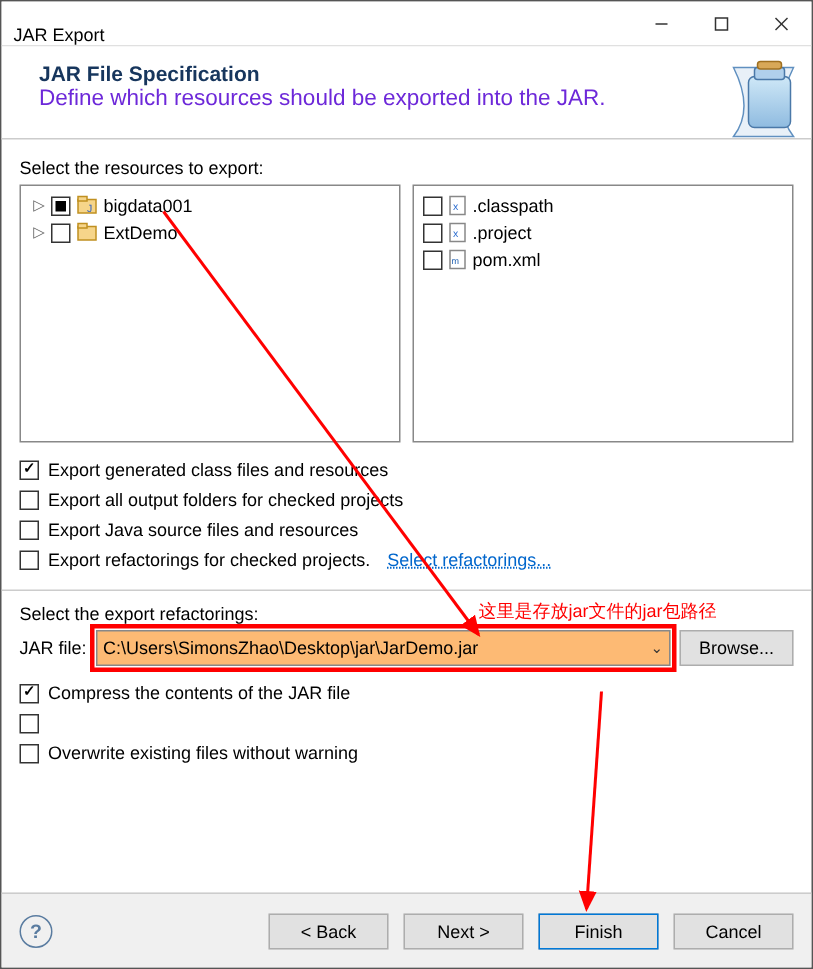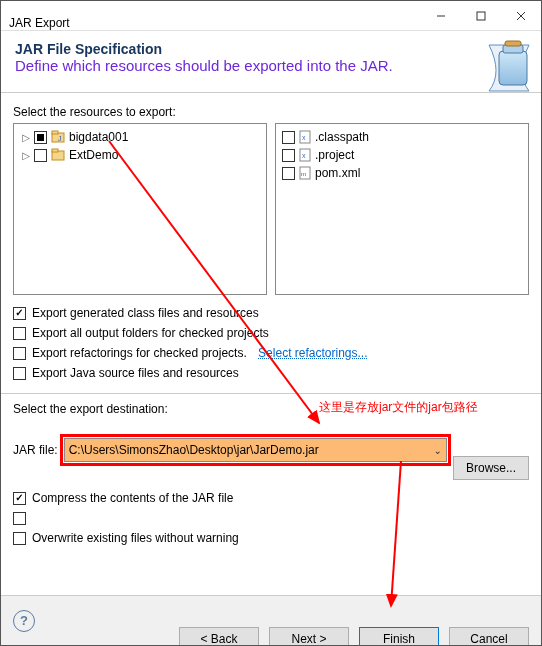--- a/index.html
+++ b/index.html
@@ -3,21 +3,21 @@
 <meta charset="utf-8">
 <style>
   * { box-sizing: border-box; font-family: "Segoe UI", Tahoma, sans-serif; }
   html, body { margin:0; padding:0; background:#fff; }
   .window { width:542px; height:646px; border:1px solid #555; position:relative; background:#fff; overflow:hidden; }
   .titlebar { height:30px; background:#fff; display:flex; align-items:flex-end; padding-left:8px; border-bottom:1px solid #e0e0e0;}
   .titlebar-title { font-size:12px; color:#000; flex:1; }
   .winbtns { display:flex; height:100%; }
   .winbtn { width:40px; display:flex; align-items:center; justify-content:center; font-size:11px; color:#333;}
   .winbtn svg { stroke:#333; }
-  .header { padding:10px 14px 10px 14px; background:#fff; position:relative; border-bottom:1px solid #ccc; }
+  .header { padding:10px 14px 10px 25px; background:#fff; position:relative; border-bottom:1px solid #ccc; }
   .header h1 { margin:0; font-size:14px; font-weight:bold; color:#17365d; }
   .header p { margin:0 0 8px 0; font-size:15px; color:#6d28d9; }
   .jar-icon { position:absolute; right:6px; top:6px; }
   .body { padding:10px 12px 0 12px; font-size:12px; color:#000; }
   .label { font-size:12px; margin:2px 0 4px 0; }
   .panes { display:flex; gap:8px; }
   .pane { border:1px solid #888; height:172px; overflow:auto; background:#fff; padding:4px 4px; }
   .pane.left { flex:1; }
   .pane.right { flex:1; }
   .tree-row { display:flex; align-items:center; height:18px; font-size:12px; gap:2px; padding-left:2px;}
@@ -30,21 +30,21 @@
   .opts { margin-top:8px; }
   .opt-row { display:flex; align-items:center; height:20px; font-size:12px; gap:4px;}
   .opt-row .chkbox { margin-right:2px;}
   .linklike { color:#0066cc; text-decoration:underline dotted; }
   .sep { border-top:1px solid #ccc; margin:10px -12px 8px -12px; }
   .dest-row { display:flex; align-items:center; gap:6px; margin-top:4px;}
   .dest-row .lbl { white-space:nowrap; }
   .combo { flex:1; height:24px; border:1px solid #888; display:flex; align-items:center; padding:0 4px; position:relative; background:#fdba74;}
   .combo .arrow { position:absolute; right:4px; font-size:10px; color:#333;}
   .highlight-red { outline:3px solid #ff0000; outline-offset:1px; }
-  .btn { height:24px; min-width:76px; padding:0 10px; border:1px solid #adadad; background:#e1e1e1; font-size:12px; display:inline-flex; align-items:center; justify-content:center;margin-top:36px;}
+  .btn { height:24px; min-width:76px; padding:0 10px; border:1px solid #adadad; background:#e1e1e1; font-size:12px; display:inline-flex; align-items:center; justify-content:center;}
   .opts2 { margin-top:8px; }
   .footer { position:absolute; left:0; right:0; bottom:0; height:50px; border-top:1px solid #ccc; display:flex; align-items:center; padding:0 12px; gap:10px; background:#f0f0f0;}
   .footer .help { width:22px; height:22px; border:1.5px solid #5a7ca0; border-radius:50%; display:flex; align-items:center; justify-content:center; color:#5a7ca0; font-weight:bold; font-size:13px;}
   .footer .spacer { flex:1; }
   .footer .btn { min-width:80px; background:#e1e1e1;}
   .footer .btn.finish { outline:1px solid #0078d7; outline-offset:-1px;}
   .ann-red-text { position:absolute; color:#ff0000; font-size:12px; }
   svg.arrow-overlay { position:absolute; left:0; top:0; pointer-events:none; }
 </style>
 </head>
@@ -160,32 +160,32 @@
       <div class="opt-row">
         <span class="chkbox checked"></span>
         <span>Export generated class files and resources</span>
       </div>
       <div class="opt-row">
         <span class="chkbox"></span>
         <span>Export all output folders for checked projects</span>
       </div>
       <div class="opt-row">
         <span class="chkbox"></span>
+        <span>Export Java source files and resources</span>
+      </div>
+      <div class="opt-row">
+        <span class="chkbox"></span>
         <span>Export refactorings for checked projects.</span>
         &nbsp;<span class="linklike">Select refactorings...</span>
       </div>
-      <div class="opt-row">
-        <span class="chkbox"></span>
-        <span>Export Java source files and resources</span>
-      </div>
     </div>
 
     <div class="sep"></div>
 
-    <div class="label">Select the export destination:</div>
+    <div class="label">Select the export refactorings:</div>
 
     <div class="dest-row">
       <span class="lbl">JAR file:</span>
       <div class="combo highlight-red">
         <span>C:\Users\SimonsZhao\Desktop\jar\JarDemo.jar</span>
         <span class="arrow">⌄</span>
       </div>
       <div class="btn">Browse...</div>
     </div>
 

